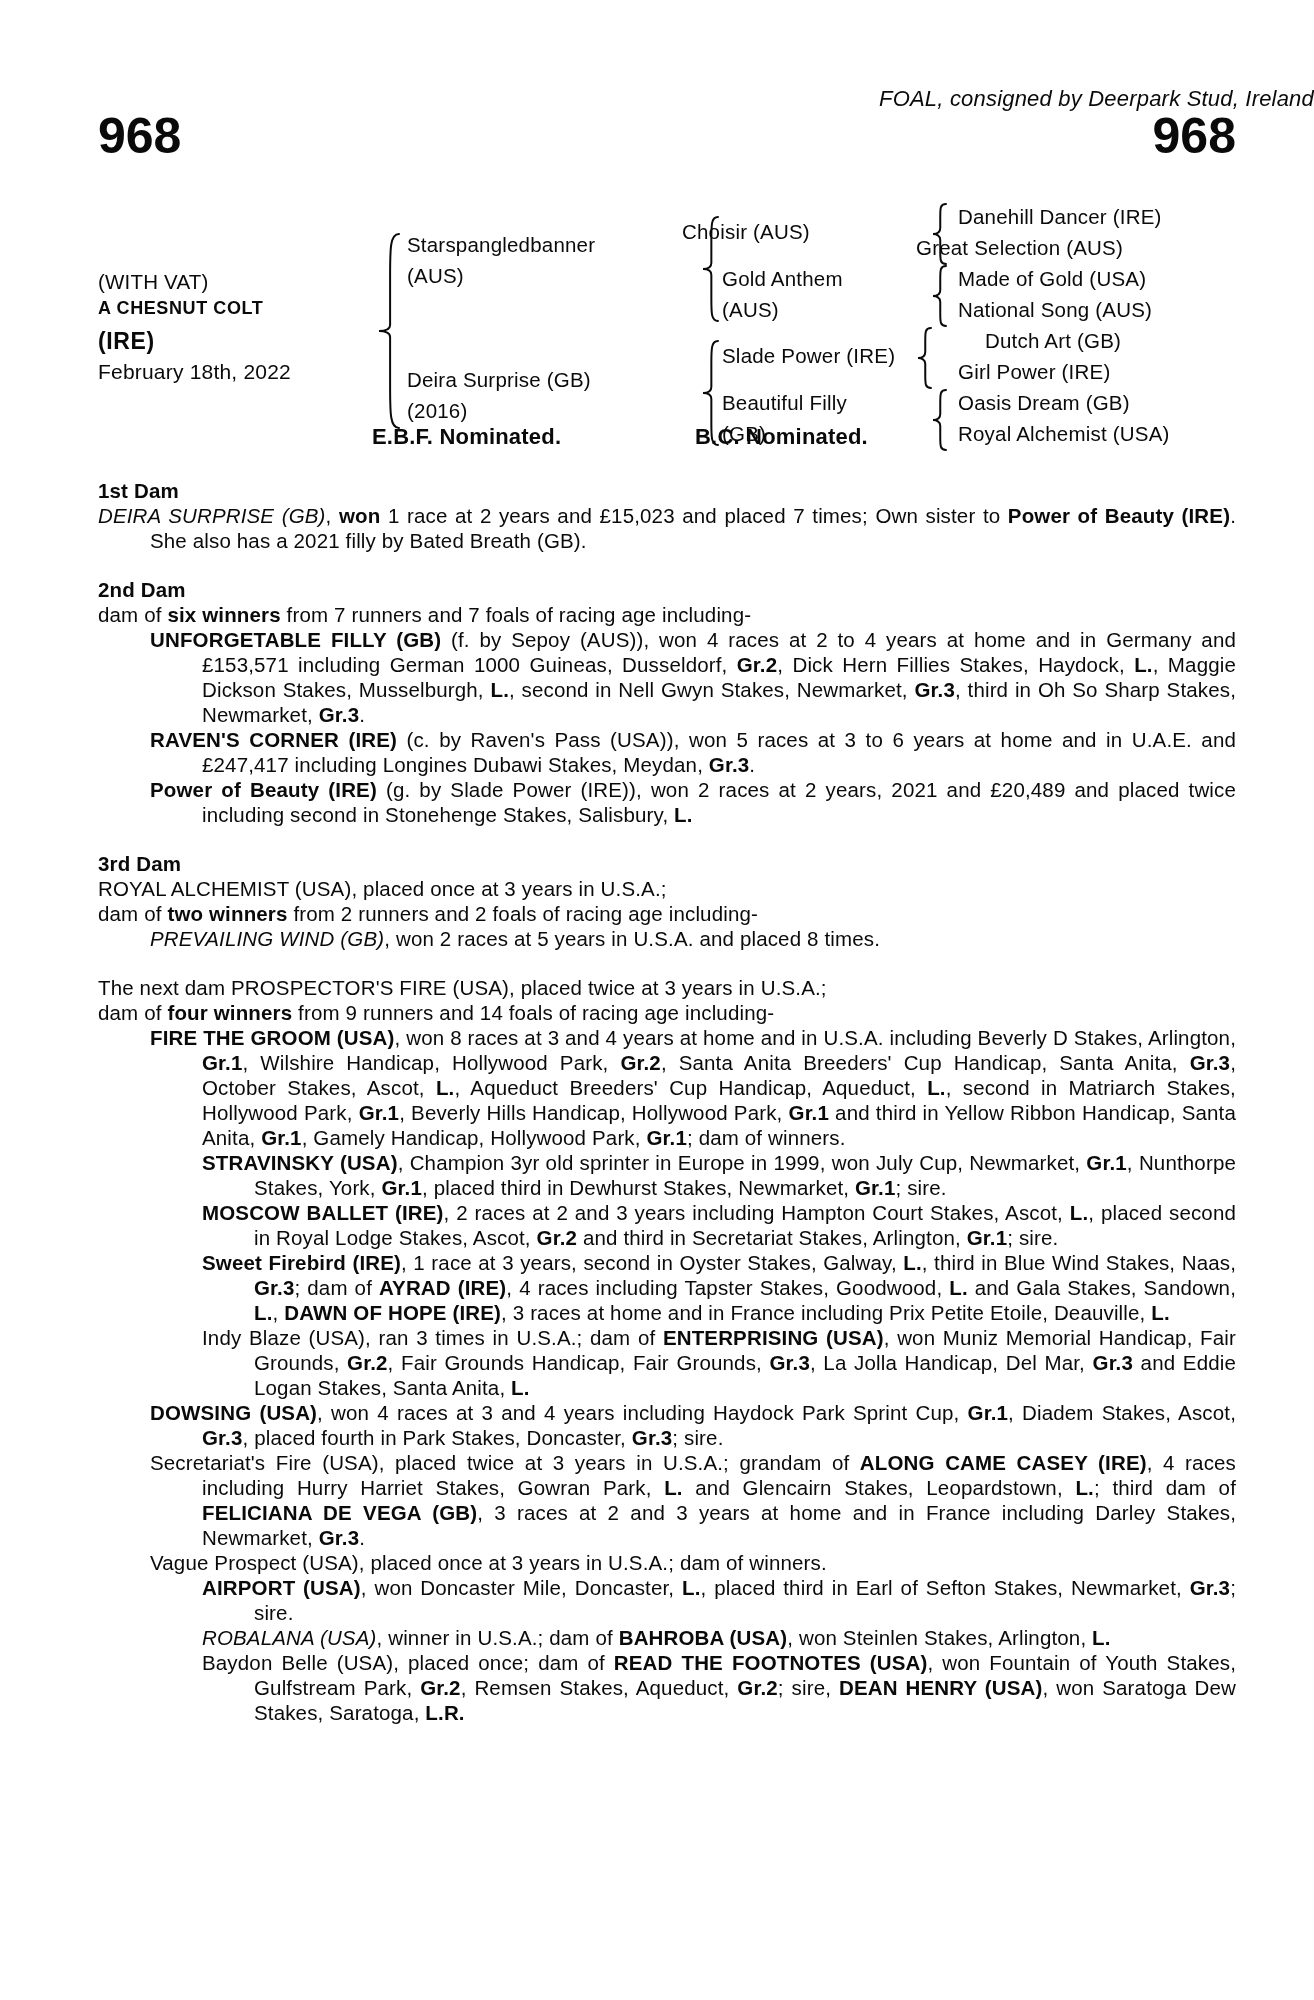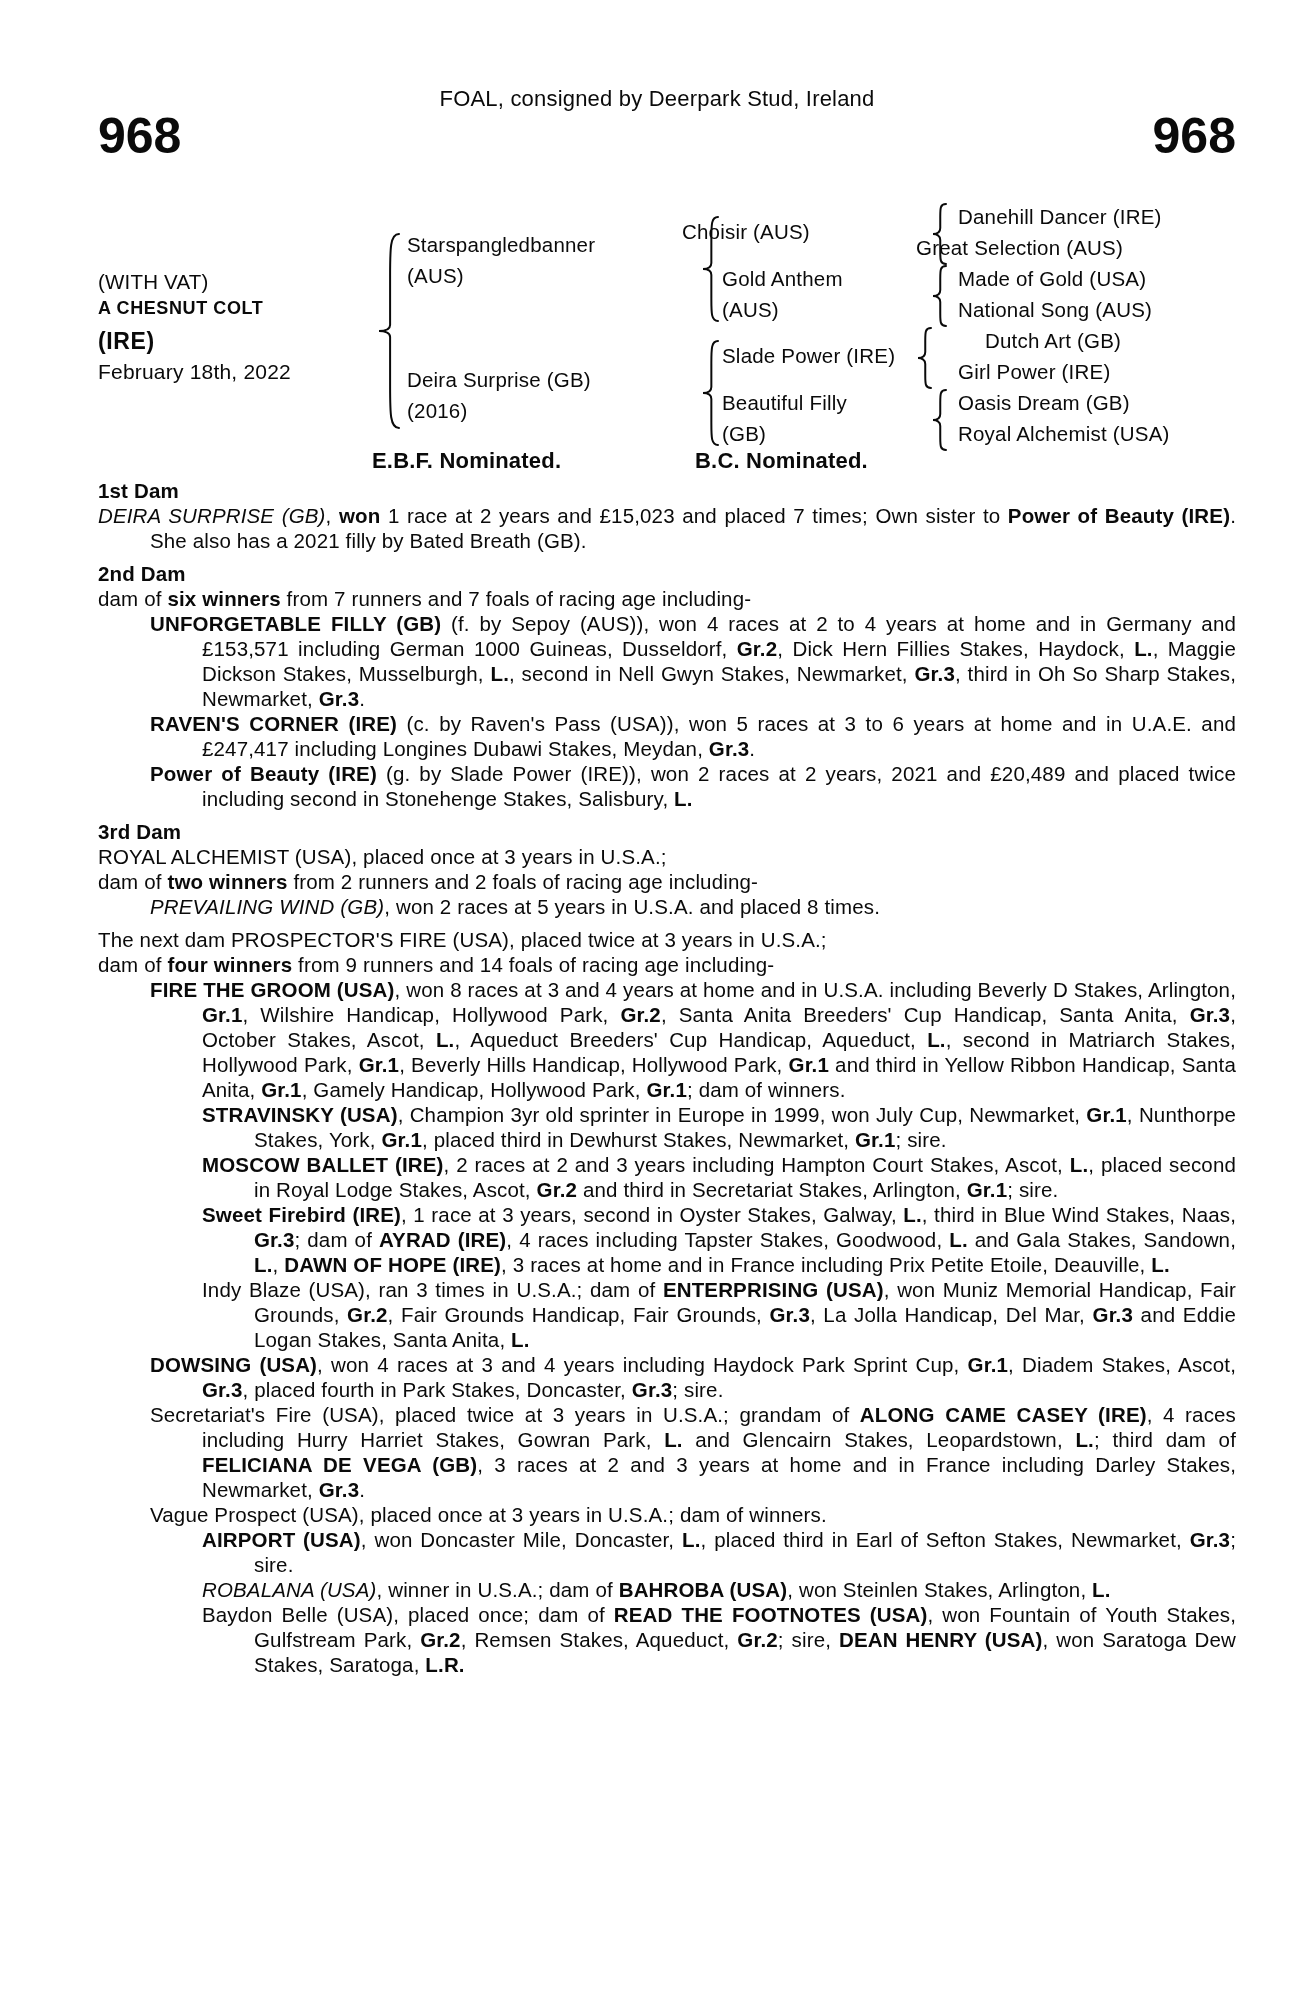--- a/index.html
+++ b/index.html
@@ -6,44 +6,44 @@
   .page{
     position:relative;
     width:1314px;height:2000px;
     background:#ffffff;
     color:#0a0a0a;
     font-family:"Liberation Sans","DejaVu Sans",sans-serif;
     overflow:hidden;
   }
   .consignor{
     position:absolute;left:0;top:86px;width:1314px;
-    text-align:center;font-size:22px;letter-spacing:.2px;
+    text-align:right;font-style:italic;font-size:22px;letter-spacing:.2px;
   }
   .lot{position:absolute;top:111px;font-weight:bold;font-size:50px;line-height:50px;}
   .lot-left{left:98px;}
   .lot-right{right:78px;}
   .stand{
     position:absolute;left:98px;top:172px;
     font-weight:bold;font-size:22.5px;letter-spacing:.2px;
   }
   .pedigree{position:absolute;left:0;top:0;width:1314px;height:520px;}
   .ped-line{position:absolute;white-space:nowrap;font-size:20.5px;letter-spacing:.2px;}
   .subject-vat{left:98px;top:270px;}
   .subject-name{left:98px;top:298px;font-weight:bold;font-size:18px;letter-spacing:.6px;}
   .subject-country{left:98px;top:328px;font-weight:bold;font-size:23px;letter-spacing:.6px;}
   .subject-date{left:98px;top:360px;font-size:21px;}
-  .nominated{position:absolute;top:448px;font-weight:bold;font-size:22px;letter-spacing:.2px;}
+  .nominated{position:absolute;top:424px;font-weight:bold;font-size:22px;letter-spacing:.2px;}
   .ebf{left:372px;}
   .bc{left:695px;}
   .brace{position:absolute;}
   .body-text{
     position:absolute;left:98px;top:478px;width:1138px;
     font-size:20.5px;line-height:25px;letter-spacing:.15px;
   }
-  .dam-section + .dam-section{margin-top:8px;}
+  .dam-section + .dam-section{margin-top:24px;}
   .dam-heading{font-weight:bold;}
   .para{text-align:justify;}
   .para.l0{padding-left:52px;text-indent:-52px;}
   .para.l1{padding-left:104px;text-indent:-52px;}
   .para.l2{padding-left:156px;text-indent:-52px;}
   .para b{font-weight:bold;}
   .para i{font-style:italic;}
 </style>
 </head>
 <body>

